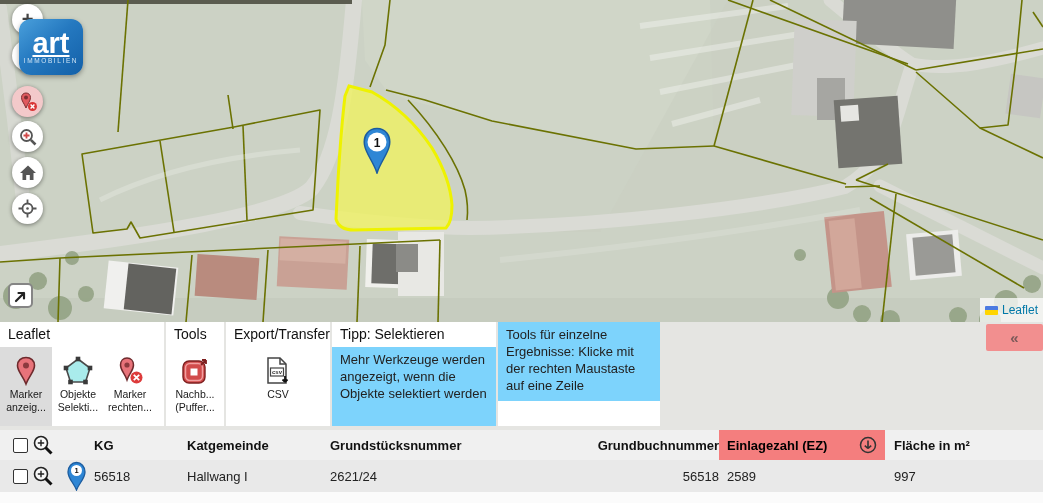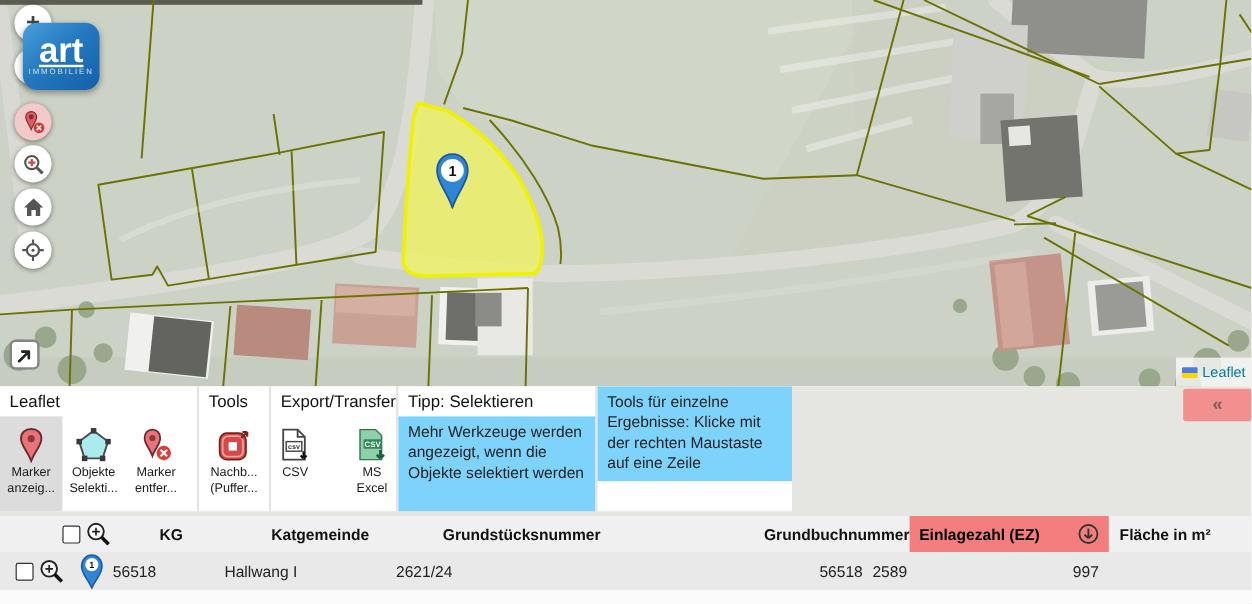--- a/index.html
+++ b/index.html
@@ -45,21 +45,21 @@
           padding-top:7px; cursor:pointer; }
   .tbtn.sel { background:#dcdcdc; }
   .tbtn .lbl { font-size:10.5px; line-height:13px; color:#1a1a1a; text-align:center; white-space:nowrap; }
   .tbtn .ico { height:34px; display:flex; align-items:center; justify-content:center; }
   #collapse-btn { position:absolute; left:986px; top:324px; width:57px; height:27px;
           background:#f28f8f; display:flex; align-items:center; justify-content:center;
           color:#7d5a5a; font-size:15px; font-weight:bold; cursor:pointer; border-radius:2px; }
 
   
   .trow { position:absolute; left:0; width:1043px; display:flex; align-items:center; }
-  #thead { top:430px; height:30px; background:#f0f0f0; font-weight:bold; font-size:13px; color:#111;padding-left:39px; }
+  #thead { top:430px; height:30px; background:#f0f0f0; font-weight:bold; font-size:13px; color:#111; }
   #tdata { top:460px; height:32px; background:#e9e9e9; font-size:13px; color:#222; }
   #tfoot { position:absolute; top:492px; left:0; width:1043px; height:11px; background:#fbfbfb; }
   .c-check { width:28px; display:flex; justify-content:flex-end; }
   .c-zoom  { width:30px; display:flex; justify-content:center; }
   .c-pin   { width:36px; display:flex; justify-content:center; }
   .cbx { width:15px; height:15px; background:#fff; border:1.5px solid #333; border-radius:2px; cursor:pointer; }
   .c-kg{width:93px;} .c-kat{width:143px;} .c-gst{width:204px;} .c-gb{width:185px;text-align:right;}
   .c-ez{width:175px; height:100%;} .c-fl{flex:1;}
   .c-ez .hl { width:166px; height:100%; background:#f47e7e; color:#000000;
               display:flex; align-items:center; justify-content:space-between; padding:0 8px; }
@@ -260,21 +260,21 @@
       <div class="tbtn">
         <span class="ico">
           <svg width="28" height="30" viewBox="0 0 28 30">
             <path d="M11,24 C8.5,17 4.5,14.5 4.5,9 C4.5,4.8 7.2,2 11,2 C14.8,2 17.5,4.8 17.5,9 C17.5,14.5 13.5,17 11,24 Z" fill="#e8737a" stroke="#6e2a2d" stroke-width="1.5"></path>
             <circle cx="11" cy="9" r="2.6" fill="#8c3a3e"></circle>
             <circle cx="20.5" cy="21.5" r="6" fill="#dd3b3b"></circle>
             <path d="M17.8,18.8 L23.2,24.2 M23.2,18.8 L17.8,24.2" stroke="#fff" stroke-width="1.8"></path>
           </svg>
         </span>
         <span class="lbl">Marker</span>
-        <span class="lbl">entfer...</span>
+        <span class="lbl">rechten...</span>
       </div>
     </div>
   </div>
 
   <div class="sec" style="left:166px;width:58px;">
     <div class="sec-h">Tools</div>
     <div class="sec-c" style="justify-content:center;">
       <div class="tbtn">
         <span class="ico">
           <svg width="28" height="28" viewBox="0 0 28 28">
@@ -298,32 +298,20 @@
           <svg width="26" height="30" viewBox="0 0 26 30">
             <path d="M3,2 H15 L21,8 V27 H3 Z" fill="#fff" stroke="#444" stroke-width="1.5"></path>
             <path d="M15,2 L15,8 H21" fill="none" stroke="#444" stroke-width="1.5"></path>
             <rect x="5.5" y="12" width="13" height="8" fill="none" stroke="#444" stroke-width="1.2"></rect>
             <text x="12" y="18.4" text-anchor="middle" font-size="6" font-weight="bold" fill="#333">csv</text>
             <path d="M20,20 V26 M20,26 L17.5,23.5 M20,26 L22.5,23.5" stroke="#111" stroke-width="1.8" fill="none"></path>
           </svg>
         </span>
         <span class="lbl">CSV</span>
         <span class="lbl"></span>
-      </div>
-      <div class="tbtn">
-        <span class="ico">
-          <svg width="26" height="30" viewBox="0 0 26 30">
-            <path d="M3,2 H16 L21,7 V27 H3 Z" fill="#8fd0a8" stroke="#2e7a4e" stroke-width="1.2"></path>
-            <rect x="6" y="10" width="15" height="8" rx="1" fill="#2e8b57"></rect>
-            <text x="13.5" y="16.4" text-anchor="middle" font-size="6.5" font-weight="bold" fill="#fff">CSV</text>
-            <path d="M20,19 V26 M20,26 L17,23 M20,26 L23,23" stroke="#1e5e3a" stroke-width="2.2" fill="none"></path>
-          </svg>
-        </span>
-        <span class="lbl">MS</span>
-        <span class="lbl">Excel</span>
       </div>
     </div>
   </div>
 
   <div class="sec" style="left:332px;width:164px;">
     <div class="sec-h">Tipp: Selektieren</div>
     <div class="sec-c tip">Mehr Werkzeuge werden angezeigt, wenn die Objekte selektiert werden</div>
   </div>
 
   <div class="sec" style="left:498px;width:162px;">

